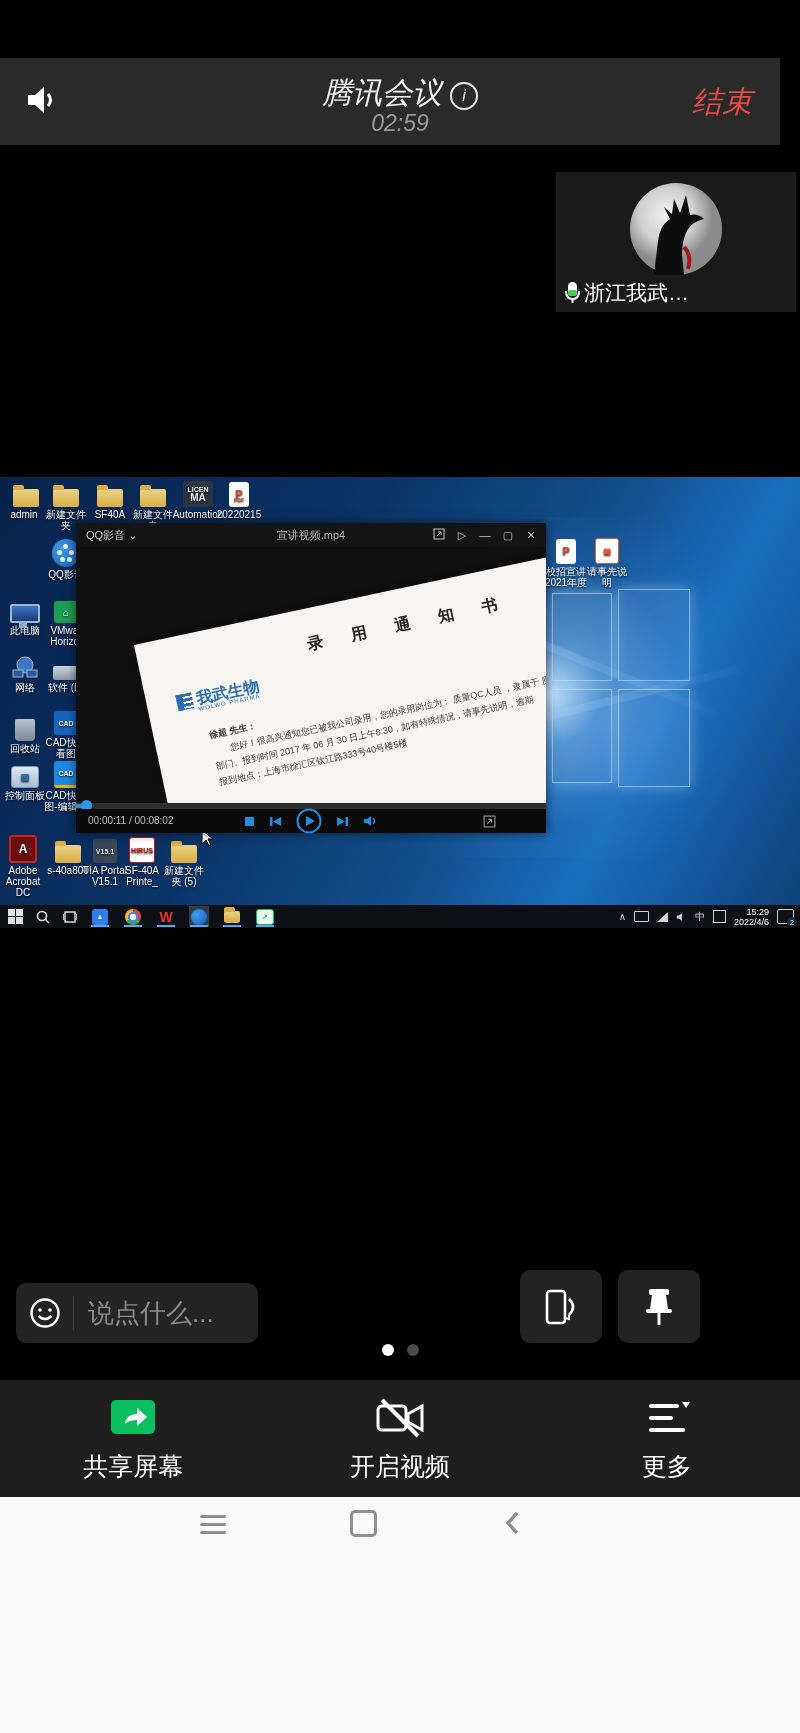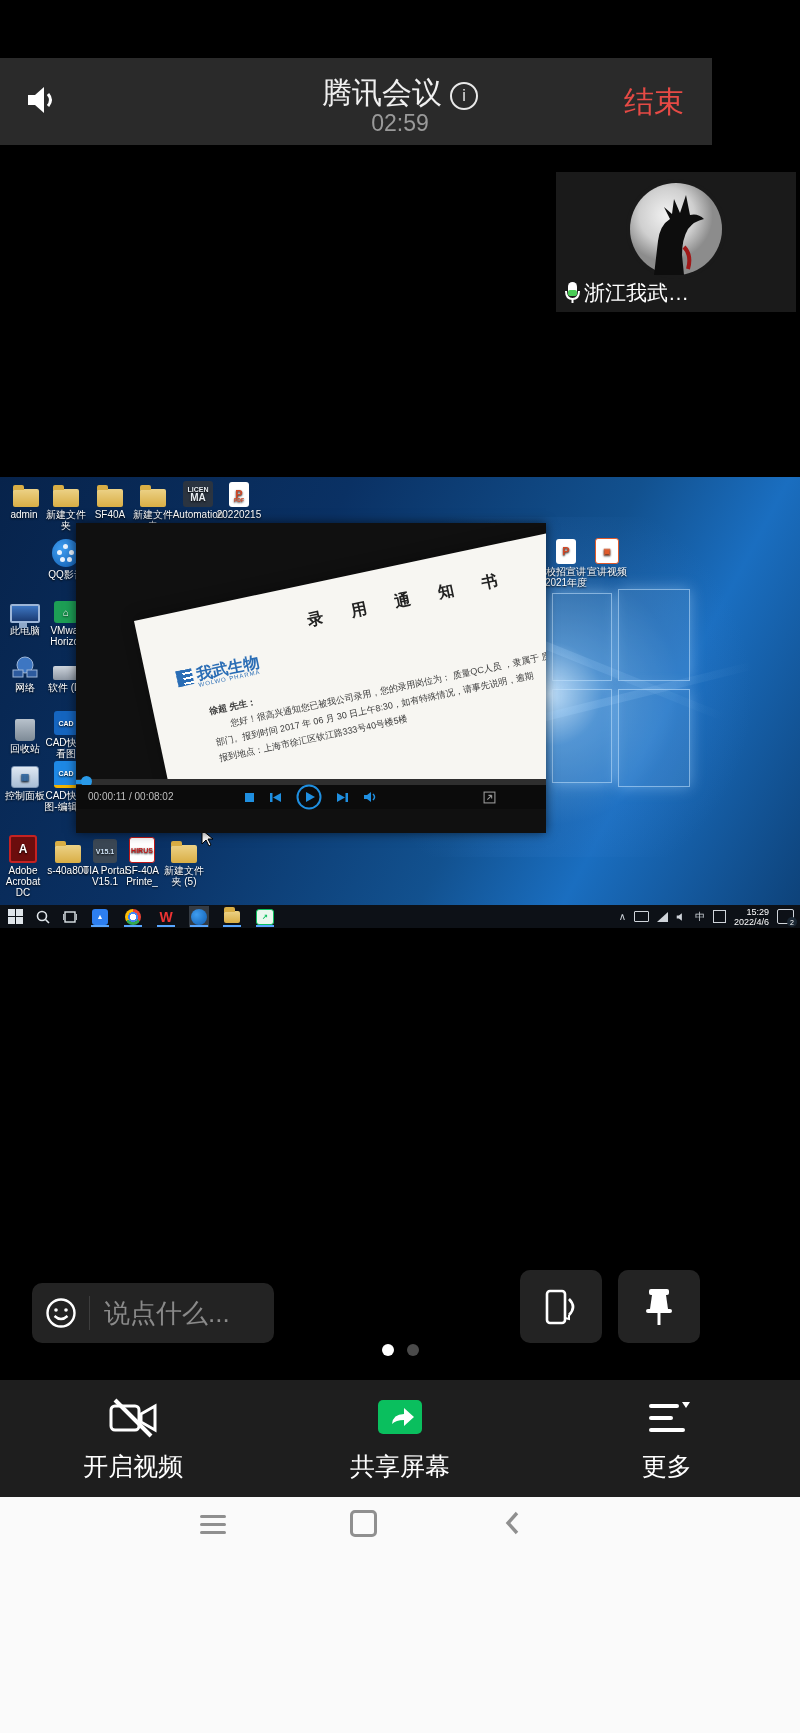--- a/index.html
+++ b/index.html
@@ -10,21 +10,21 @@
   
   .statusbar{left:0;top:0;width:800px;height:58px;background:#2a2a2a;}
   .st-time{left:26px;top:13px;font-size:27px;color:#fff;}
   .st-right{right:12px;top:18px;display:flex;align-items:center;gap:9px;}
   .dots{display:flex;gap:5px;align-items:center;}
   .dots i{width:7px;height:7px;border-radius:50%;background:#fff;}
   .bars{display:flex;align-items:flex-end;gap:2px;height:20px;}
   .bars i{width:4px;background:#fff;border-radius:1px;}
   .batt{width:48px;height:24px;border:2px solid #fff;border-radius:13px;background:#5fc935;
         display:flex;align-items:center;justify-content:center;color:#123;font-size:14px;font-weight:bold;}
-  .header{left:0;top:58px;width:712px;height:87px;background:#2a2a2a;}
+  .header{left:0;top:58px;width:780px;height:87px;background:#2a2a2a;font-style:italic;}
   .hd-title{left:0;top:15px;width:800px;text-align:center;font-size:30px;color:#f0f0f0;}
   .info-i{display:inline-block;width:24px;height:24px;border:2px solid #e8e8e8;border-radius:50%;
           font-size:16px;line-height:24px;text-align:center;vertical-align:2px;margin-left:8px;color:#e8e8e8;}
   .hd-timer{left:0;top:52px;width:800px;text-align:center;font-size:23px;color:#9a9a9a;}
   .hd-end{right:28px;top:24px;font-size:30px;color:#e64a45;}
   .spk{left:24px;top:24px;}
 
   
   .tile{left:556px;top:172px;width:240px;height:140px;background:#1a1a1a;}
   .avatar{left:68px;top:5px;width:104px;height:104px;border-radius:50%;overflow:hidden;}
@@ -94,21 +94,21 @@
   .winlogo{display:grid;grid-template-columns:7px 7px;grid-template-rows:7px 7px;gap:1px;}
   .winlogo i{background:#dfe5ea;}
   .chrome{width:16px;height:16px;border-radius:50%;
     background:radial-gradient(circle at 50% 50%,#fff 0 28%,#4286f5 28% 45%,transparent 45%),
                conic-gradient(#ea4335 0 33%,#34a853 33% 66%,#fbbc05 66% 100%);}
   .tb-right{margin-left:auto;display:flex;align-items:center;gap:8px;padding-right:6px;color:#cfd4da;}
   .tb-clock{font-size:9px;line-height:10px;text-align:right;color:#fff;}
   .trayglyph{font-size:10px;color:#cfd4da;}
 
   
-  .chatbox{left:32px;top:1283px;width:242px;height:60px;background:#232323;border-radius:10px;
+  .chatbox{left:16px;top:1283px;width:242px;height:60px;background:#232323;border-radius:10px;
            display:flex;align-items:center;}
   .chat-div{width:1px;height:34px;background:#3d3d3d;margin:0 14px 0 12px;}
   .chat-ph{font-size:26px;color:#8a8a8a;}
   .sqbtn{width:82px;height:73px;background:#232323;border-radius:10px;display:flex;align-items:center;justify-content:center;}
   .pgdots{left:0;top:1344px;width:800px;display:flex;justify-content:center;gap:13px;}
   .pgdots i{width:12px;height:12px;border-radius:50%;}
 
   .toolbar{left:0;top:1380px;width:800px;height:117px;background:#1e1e1e;display:flex;}
   .titem{flex:1;display:flex;flex-direction:column;align-items:center;justify-content:center;gap:8px;}
   .titem .lbl{font-size:25px;color:#fff;}
@@ -341,24 +341,40 @@
           </div>
         </div>
       <div>校招宣讲2021年度</div>
     </div>
     <div class="dicon" style="left:584px;top:60px;width:46px">
       <div class="ic">
           <div class="sq" style="width:22px;height:24px;background:#fff;border:1px solid #e05a2b">
             <span style="color:#e05a2b;font-size:8px">▣</span>
           </div>
         </div>
-      <div>宣讲视频</div>
+      <div>请事先说明</div>
     </div>
 
     <div class="pwin abs" style="left:76px;top:46px">
+      <div class="ptitle">
+        <span class="pmenu"><span>QQ影音</span>
+          <span>⌄</span></span>
+        <span class="pname">宣讲视频.mp4</span>
+        <span class="pctrl">
+          <span>
+            <svg width="12" height="12" viewBox="0 0 12 12">
+                <rect x="1" y="1" width="10" height="10" fill="none" stroke="#c9c9c9"></rect>
+                <path d="M4 8 L8 4 M8 4 l-3 0 M8 4 l0 3" stroke="#c9c9c9" fill="none"></path>
+              </svg></span>
+          <span>▷</span>
+          <span>—</span>
+          <span>▢</span>
+          <span>✕</span>
+        </span>
+      </div>
       <div class="pvideo">
         <div class="paper">
 
           <div class="p-title">录 用 通 知 书</div>
           <div class="p-brandrow">
             <div class="p-brandmark"></div>
             <div>
                 <div class="p-brand">我武生物</div>
                  <div class="p-branden">WOLWO PHARMA</div>
               </div>
@@ -497,33 +513,33 @@
     </svg>
   </div>
 
   <div class="abs pgdots">
     <i style="background:#fff"></i>
     <i style="background:#4a4a4a"></i>
   </div>
 
   <div class="abs toolbar">
     <div class="titem">
+      <svg width="50" height="48" viewBox="0 0 50 48">
+        <rect x="3" y="6" width="44" height="34" rx="5" fill="#0abf5e"></rect>
+        <path d="M17 30 q1 -10 12 -10 l0 -6 l10 9 l-10 9 l0 -6 q-8 0 -12 4" fill="#fff"></path>
+      </svg>
+      <span class="lbl">共享屏幕</span>
+    </div>
+    <div class="titem">
       <svg width="56" height="48" viewBox="0 0 56 48">
         <rect x="6" y="12" width="28" height="24" rx="4" fill="none" stroke="#fff" stroke-width="3"></rect>
         <polygon points="36,20 50,12 50,36 36,28" fill="none" stroke="#fff" stroke-width="3"></polygon>
         <line x1="10" y1="6" x2="46" y2="42" stroke="#fff" stroke-width="4"></line>
       </svg>
       <span class="lbl">开启视频</span>
-    </div>
-    <div class="titem">
-      <svg width="50" height="48" viewBox="0 0 50 48">
-        <rect x="3" y="6" width="44" height="34" rx="5" fill="#0abf5e"></rect>
-        <path d="M17 30 q1 -10 12 -10 l0 -6 l10 9 l-10 9 l0 -6 q-8 0 -12 4" fill="#fff"></path>
-      </svg>
-      <span class="lbl">共享屏幕</span>
     </div>
     <div class="titem">
       <svg width="46" height="48" viewBox="0 0 46 48">
         <rect x="5" y="10" width="30" height="4" rx="2" fill="#fff"></rect>
         <polygon points="38,8 46,8 42,14" fill="#fff"></polygon>
         <rect x="5" y="22" width="24" height="4" rx="2" fill="#fff"></rect>
         <rect x="5" y="34" width="36" height="4" rx="2" fill="#fff"></rect>
       </svg>
       <span class="lbl">更多</span>
     </div>

